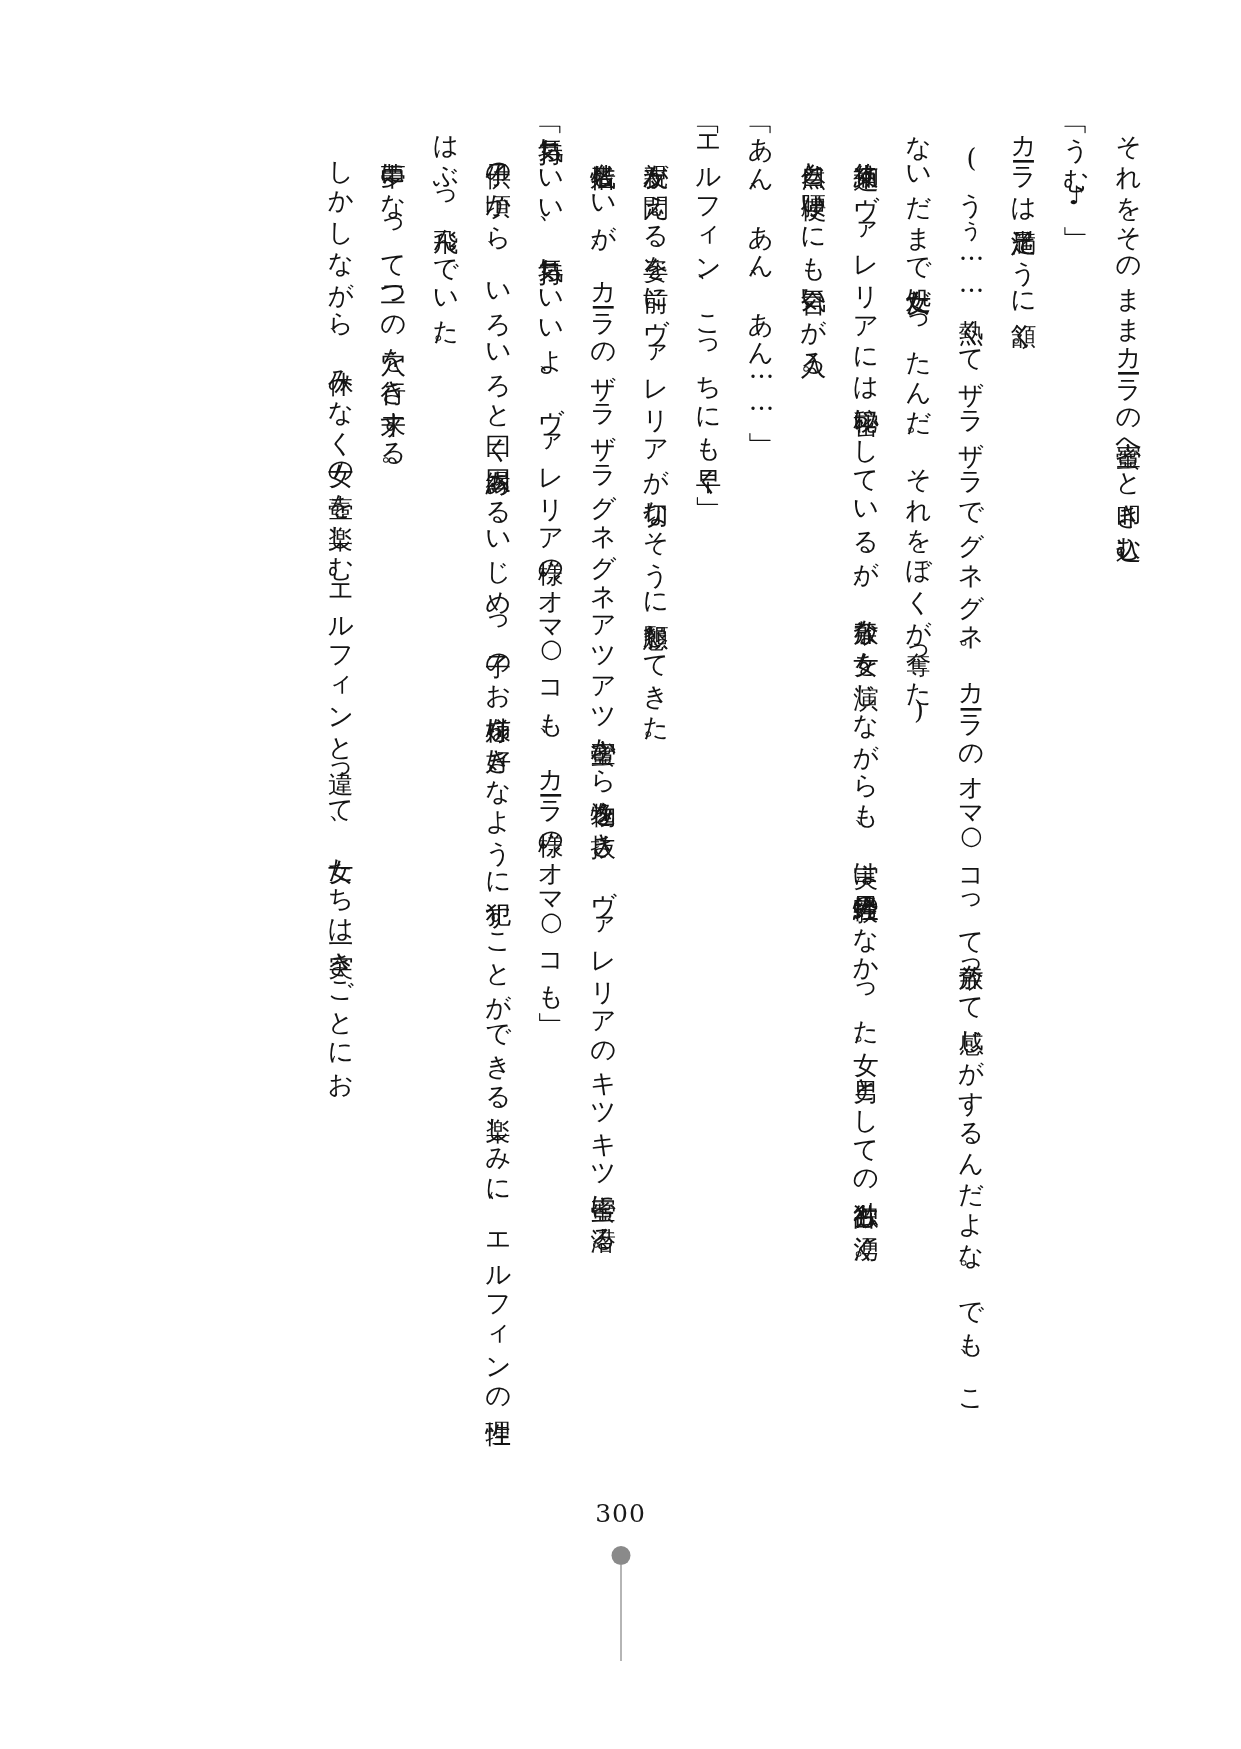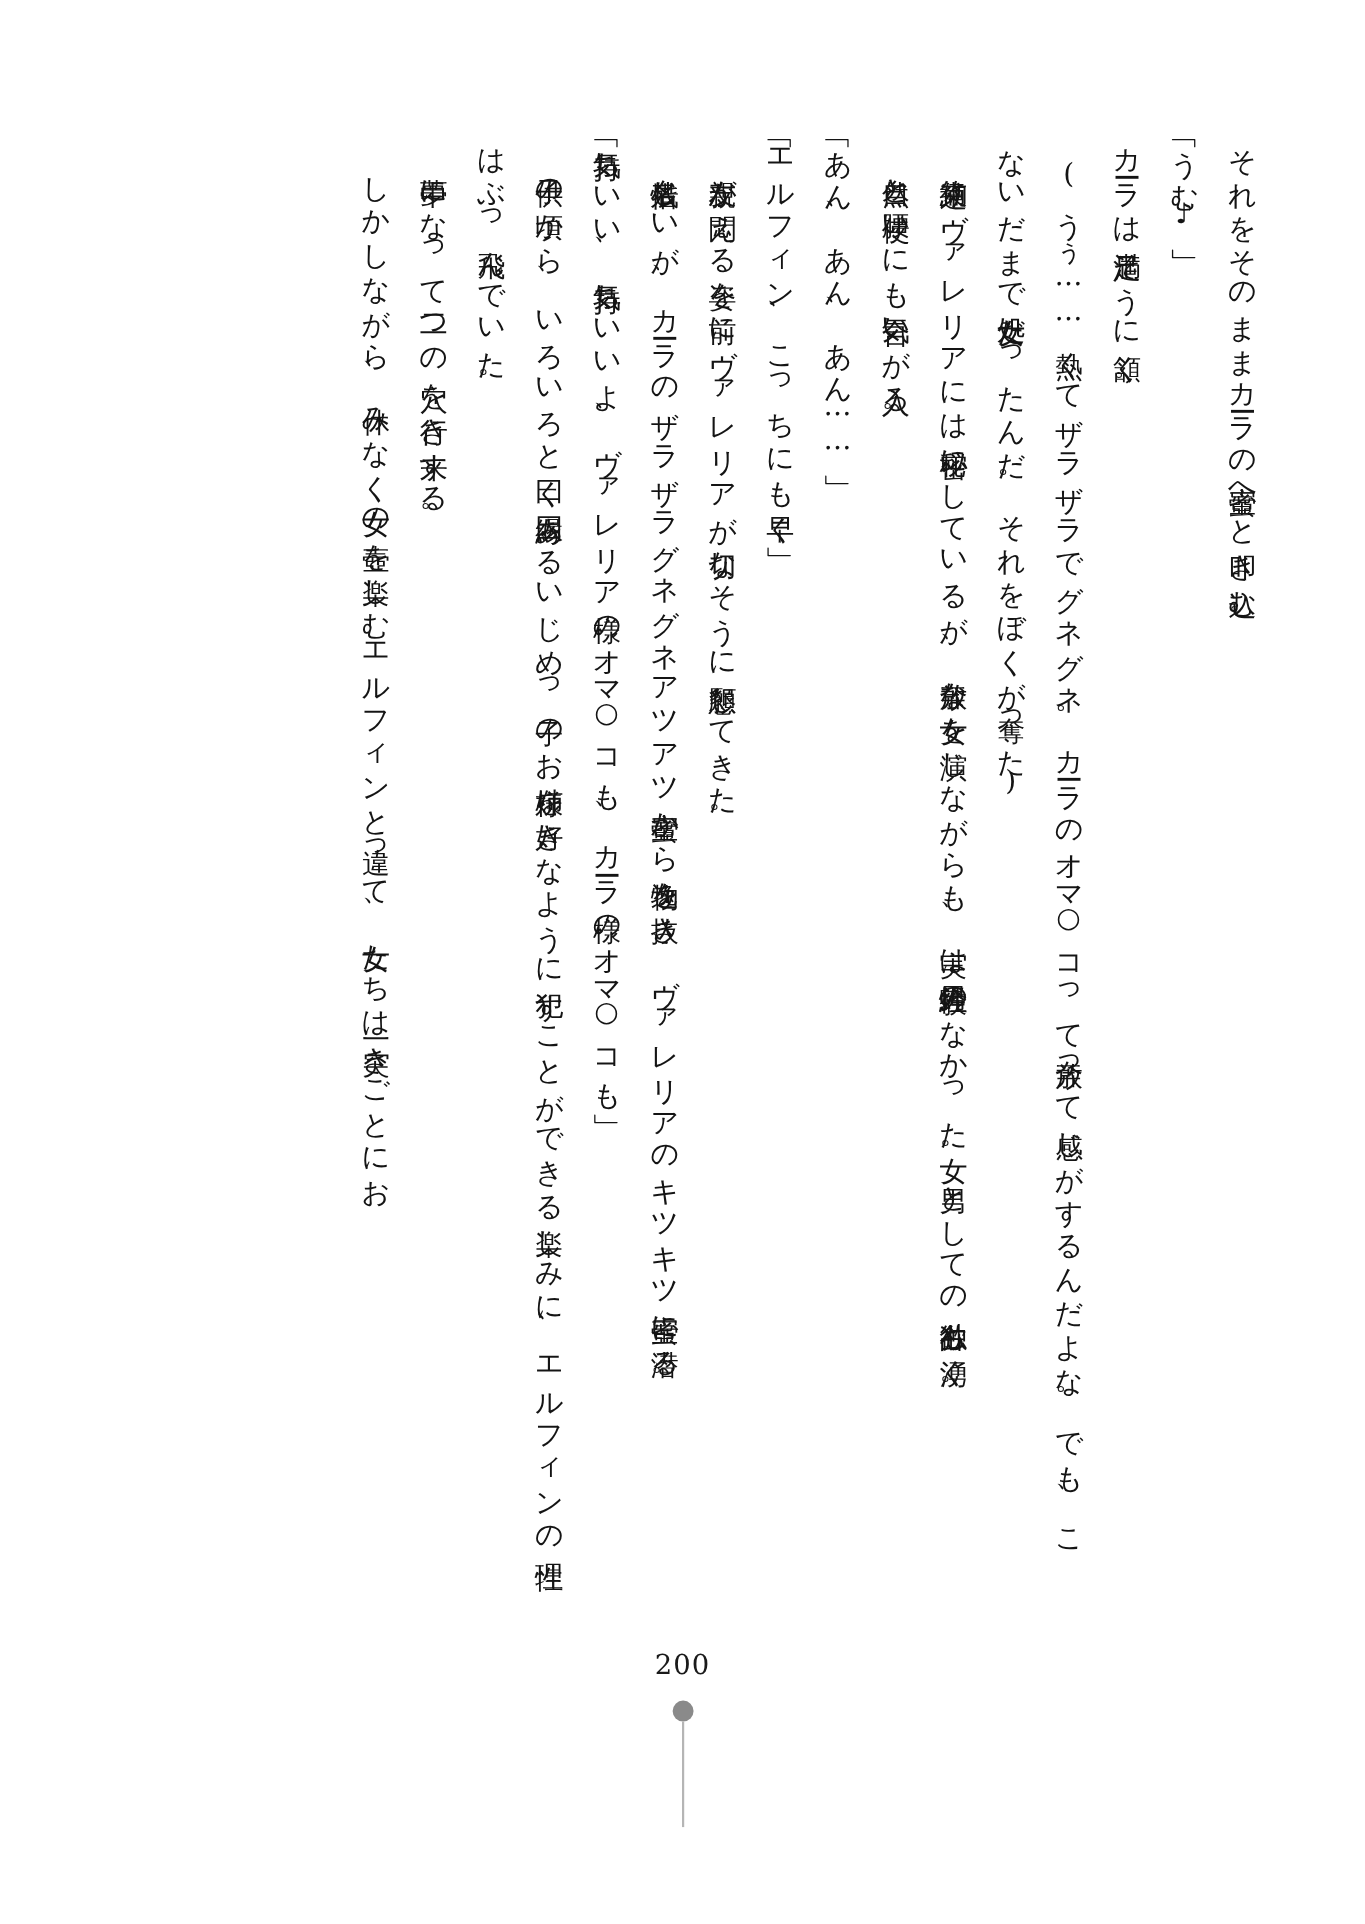--- a/index.html
+++ b/index.html
@@ -107,20 +107,20 @@
     <p>「あん、あん、あん……」</p>
     <p>「エルフィン、こっちにも早く」</p>
     <p class="ind">親友が悶える姿を前にヴァレリアが切なそうに懇願してきた。</p>
     <p class="ind">名残惜しいが、カーラのザラザラグネグネアツアツ蜜壺から逸物を抜き、ヴァレリアのキツキツ蜜壺に潜る。</p>
     <p>「気持ちいい、気持ちいいよ、ヴァレリア様のオマ○コも、カーラ様のオマ○コも」</p>
     <p class="ind">子供の頃から、いろいろと曰く因縁あるいじめっ子のお姉様を好きなように犯すことができる楽しみに、エルフィンの理性はぶっ飛んでいた。</p>
     <p class="ind">夢中になって二つの穴を行き来する。</p>
     <p class="ind">しかしながら、休みなく女の壺を楽しむエルフィンと違って、女たちは一突きごとにお</p>
   </div>
 
-  <div class="page-number">200</div>
+  <div class="page-number">300</div>
 
   <div class="pin">
     <div class="dot"></div>
     <div class="stem"></div>
   </div>
 
 </div>
 
 </body></html>

